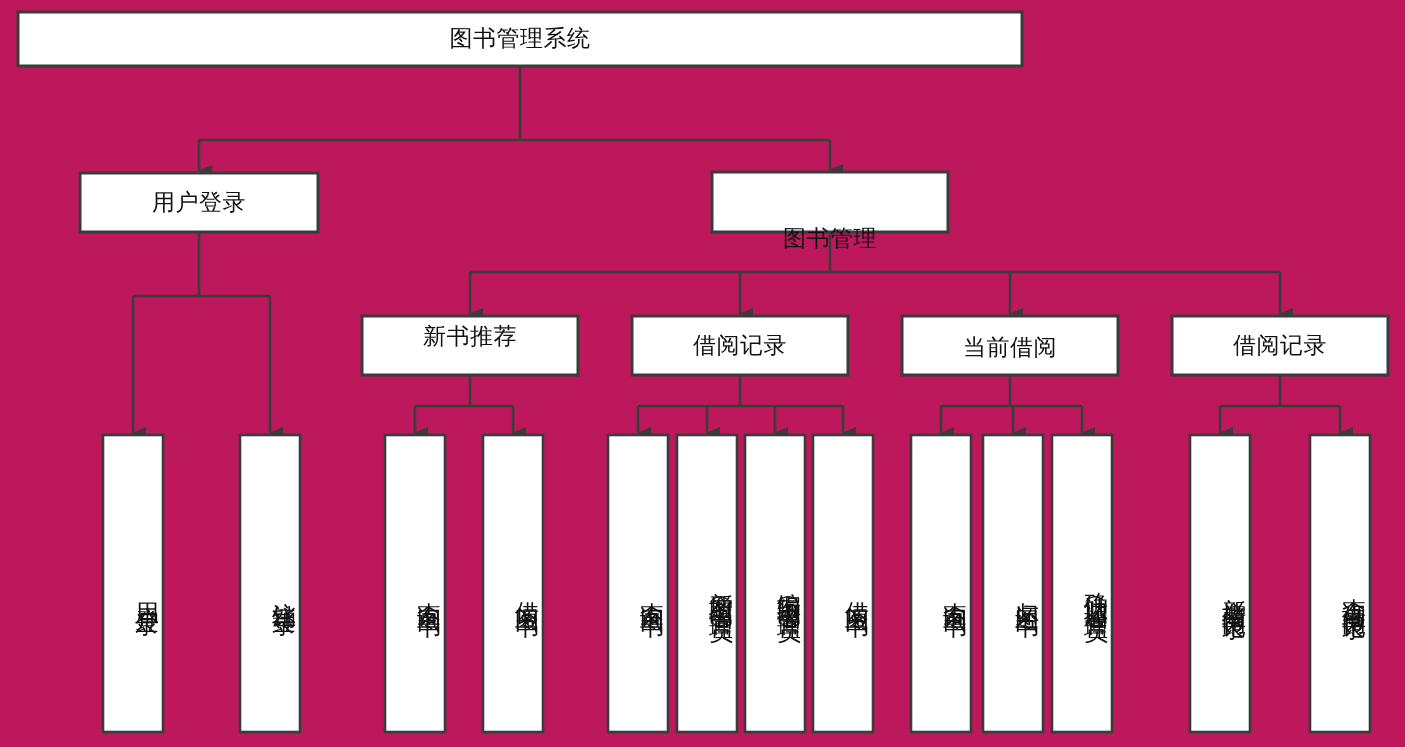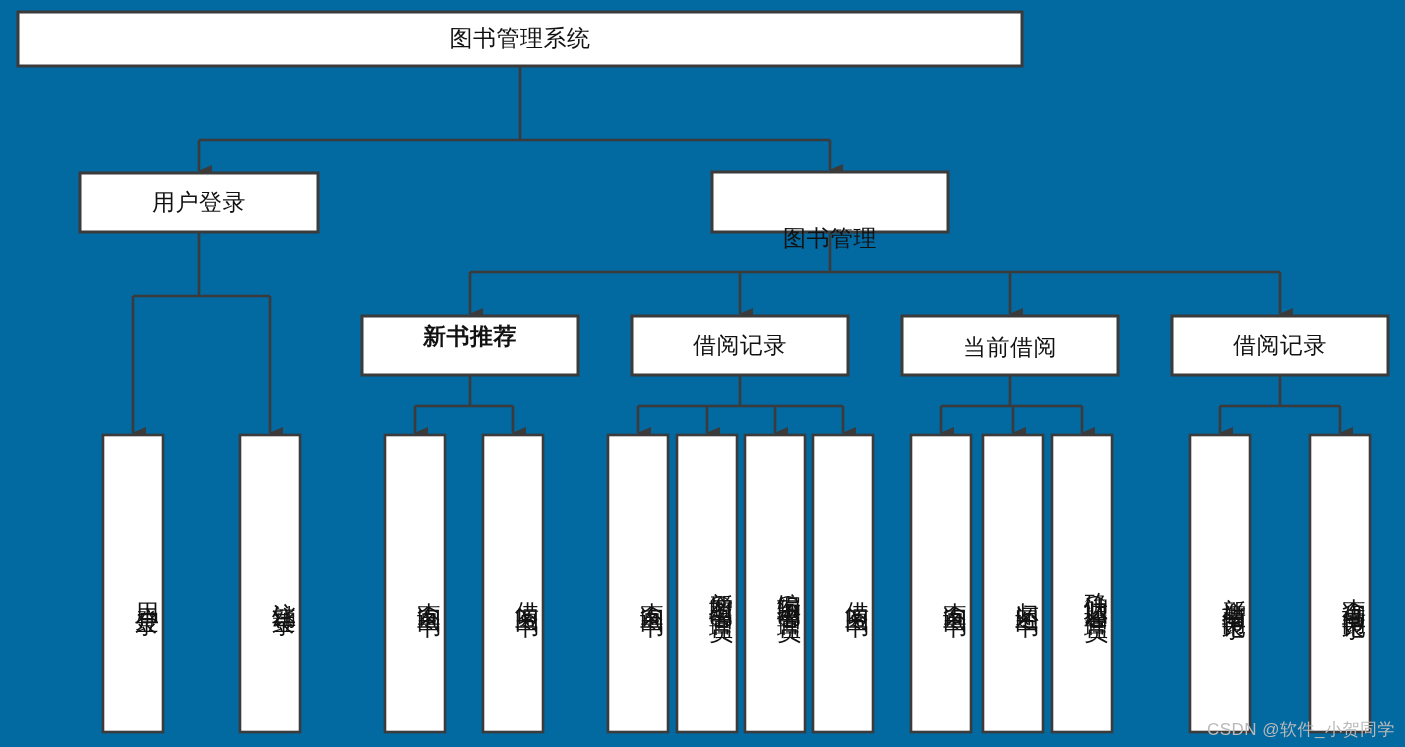--- a/index.html
+++ b/index.html
@@ -11,21 +11,21 @@
     width: 1405px;
     height: 747px;
     font-family: "Liberation Sans", "DejaVu Sans", sans-serif;
     overflow: hidden;
     position: relative;
   }
   #diagram-root {
     position: relative;
     width: 1405px;
     height: 747px;
-    background: #0369a1;
+    background: #be185d;
   }
   svg.diagram-canvas {
     position: absolute;
     left: 0;
     top: 0;
     width: 1405px;
     height: 747px;
     display: block;
   }
   .node-box {
@@ -152,33 +152,32 @@
         <rect x="1052" y="435" width="60" height="297" class="node-box-thin"></rect>
         <rect x="1190" y="435" width="60" height="297" class="node-box-thin"></rect>
         <rect x="1310" y="435" width="60" height="297" class="node-box-thin"></rect>
       </g>
   </svg>
 
   <div id="label-layer">
       <div class="node-label horizontal" style="left: 18px; top: 12px; width: 1004px; height: 54px;">图书管理系统</div>
       <div class="node-label horizontal" style="left: 80px; top: 173px; width: 238px; height: 59px;">用户登录</div>
       <div class="node-label horizontal" style="left: 712px; top: 172px; width: 236px; height: 60px; margin-top: 37px;">图书管理</div>
-      <div class="node-label horizontal" style="left: 362px; top: 316px; width: 216px; height: 42px; font-weight: bold;">新书推荐</div>
+      <div class="node-label horizontal" style="left: 362px; top: 316px; width: 216px; height: 42px;">新书推荐</div>
       <div class="node-label horizontal" style="left: 632px; top: 316px; width: 216px; height: 59px;">借阅记录</div>
       <div class="node-label horizontal" style="left: 902px; top: 316px; width: 216px; height: 63px;">当前借阅</div>
       <div class="node-label horizontal" style="left: 1172px; top: 316px; width: 216px; height: 59px;">借阅记录</div>
       <div class="node-label vertical" style="left: 103px; top: 435px; width: 60px; height: 297px; padding-top: 14px;">用户登录</div>
       <div class="node-label vertical" style="left: 240px; top: 435px; width: 60px; height: 297px; padding-top: 14px;">注销登录</div>
       <div class="node-label vertical" style="left: 385px; top: 435px; width: 60px; height: 297px; padding-top: 14px;">查询图书</div>
       <div class="node-label vertical" style="left: 483px; top: 435px; width: 60px; height: 297px; padding-top: 14px;">借阅图书</div>
       <div class="node-label vertical" style="left: 608px; top: 435px; width: 60px; height: 297px; padding-top: 14px;">查询图书</div>
       <div class="node-label vertical" style="left: 677px; top: 435px; width: 60px; height: 297px; padding-top: 14px;">新增图书（管理员）</div>
       <div class="node-label vertical" style="left: 745px; top: 435px; width: 60px; height: 297px; padding-top: 14px;">编辑图书（管理员）</div>
       <div class="node-label vertical" style="left: 813px; top: 435px; width: 60px; height: 297px; padding-top: 14px;">借阅图书</div>
       <div class="node-label vertical" style="left: 911px; top: 435px; width: 60px; height: 297px; padding-top: 14px;">查询图书</div>
       <div class="node-label vertical" style="left: 983px; top: 435px; width: 60px; height: 297px; padding-top: 14px;">归还图书</div>
       <div class="node-label vertical" style="left: 1052px; top: 435px; width: 60px; height: 297px; padding-top: 14px;">确认归还（管理员）</div>
       <div class="node-label vertical" style="left: 1190px; top: 435px; width: 60px; height: 297px; padding-top: 14px;">新增借阅记录</div>
       <div class="node-label vertical" style="left: 1310px; top: 435px; width: 60px; height: 297px; padding-top: 14px;">查询借阅记录</div>
     </div>
 
-  <div class="watermark">CSDN @软件_小贺同学</div>
 </div>
 
 </body></html>

